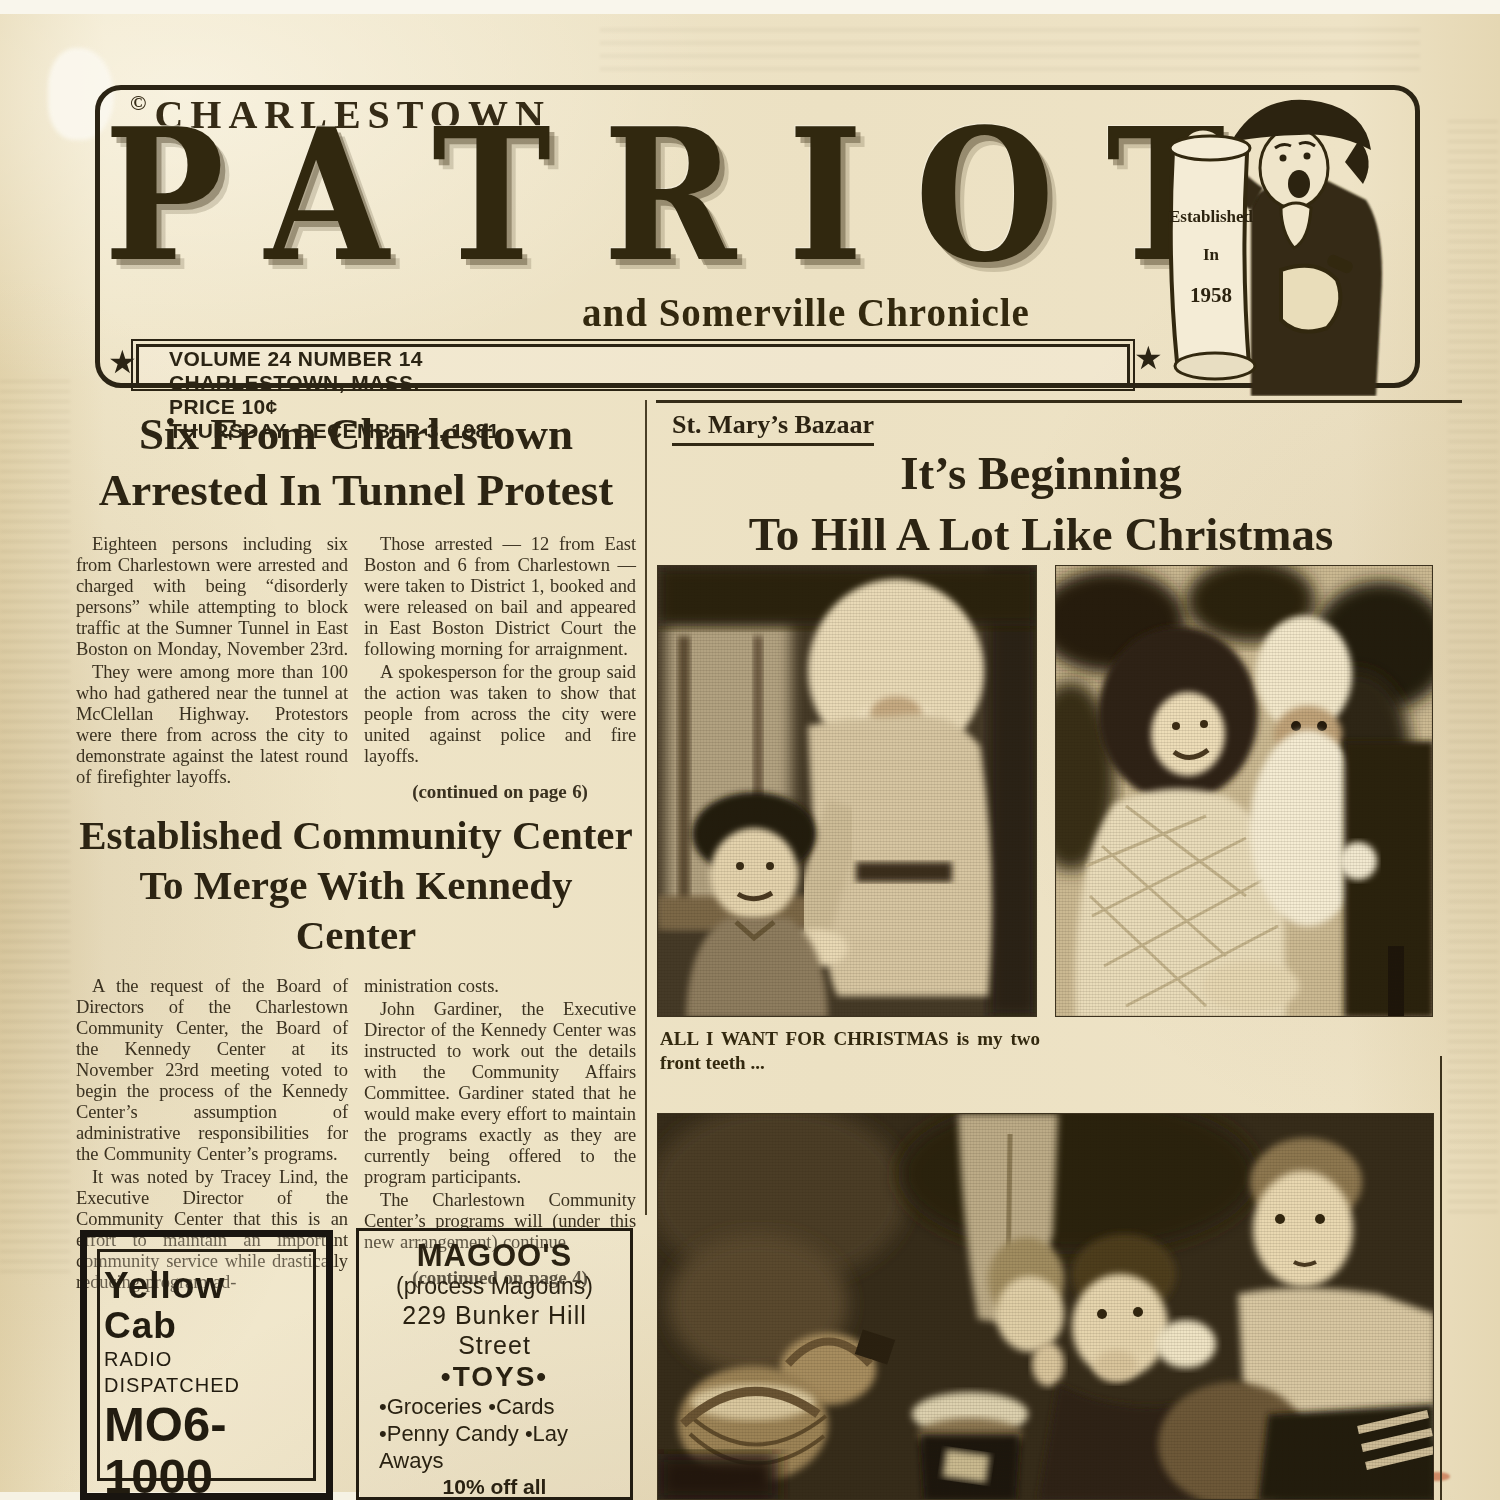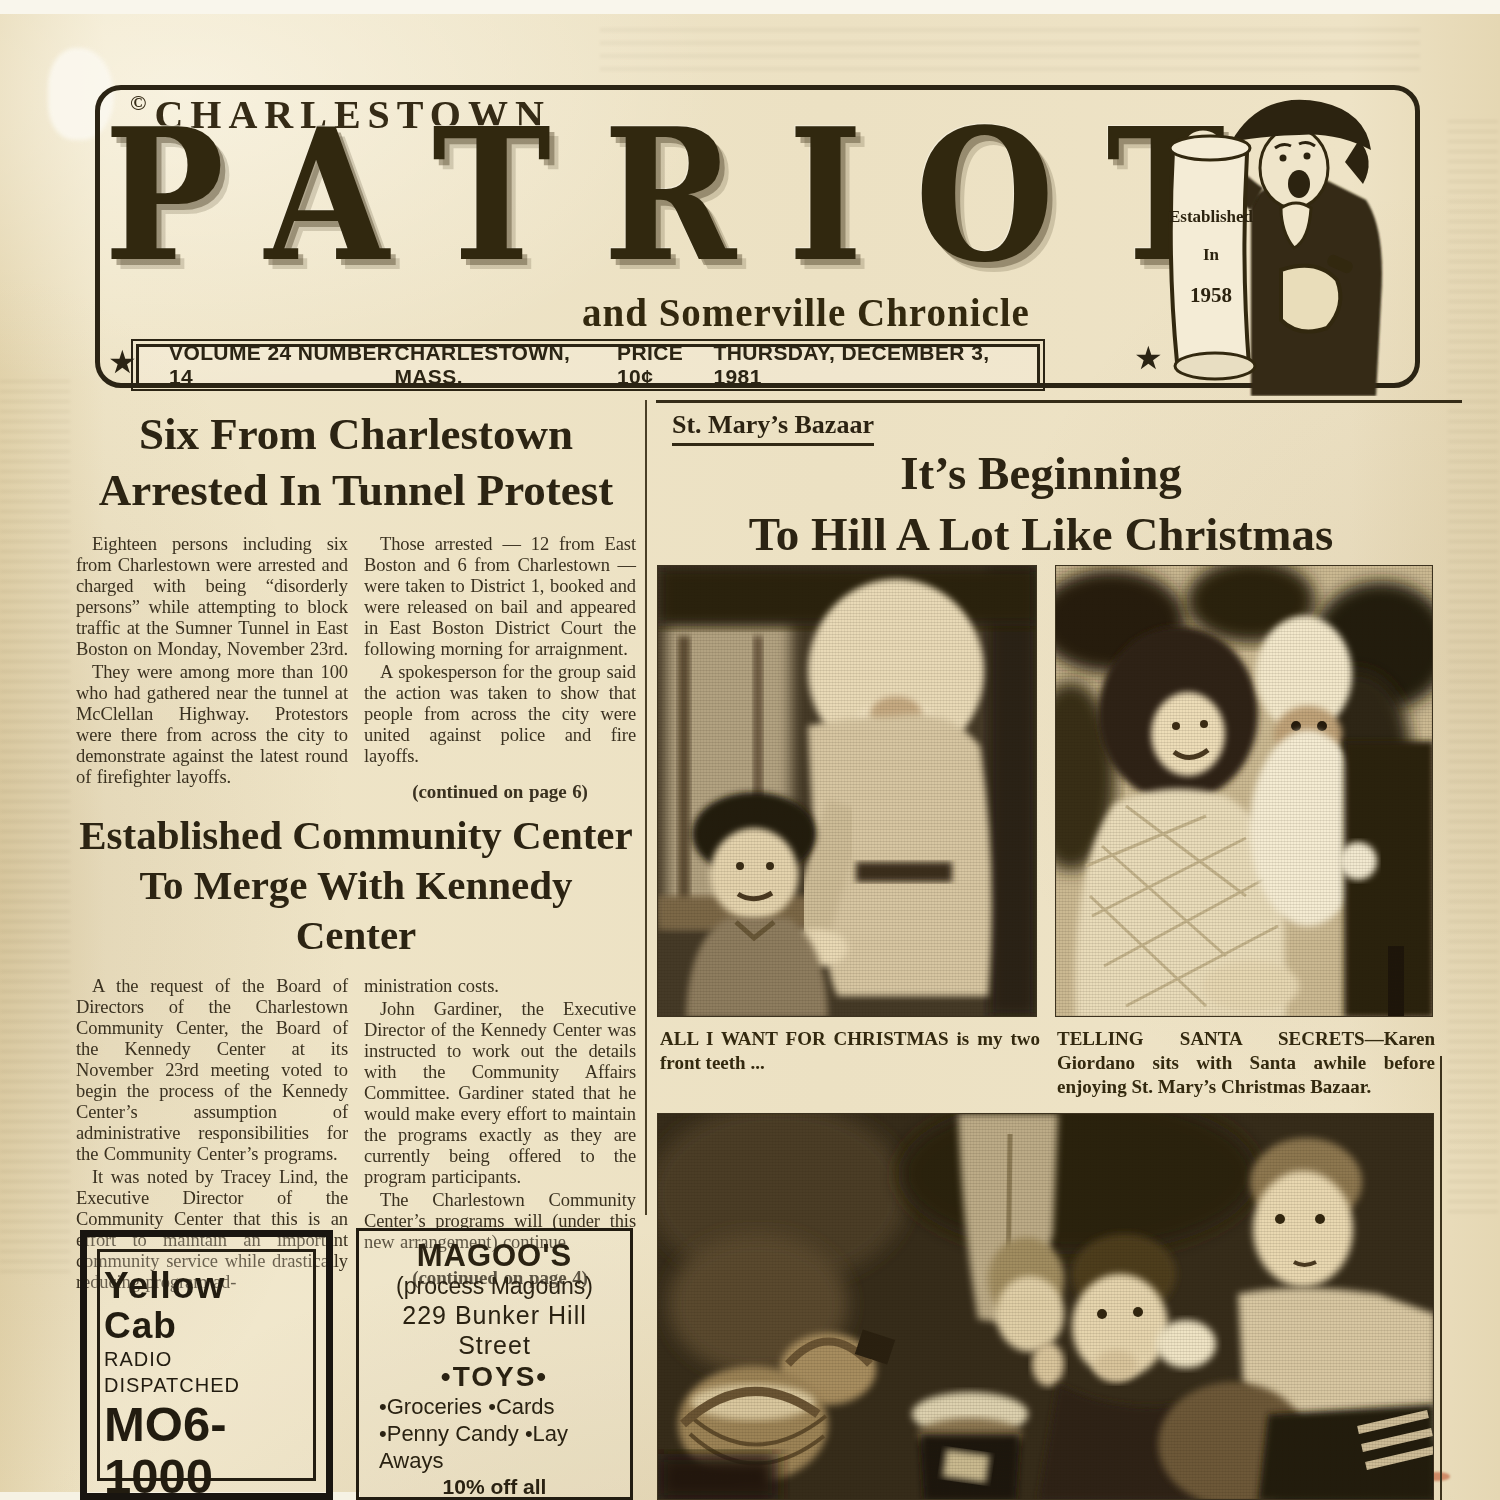--- a/index.html
+++ b/index.html
@@ -26,23 +26,23 @@
   .smudge-red{left:1424px;top:1472px;width:26px;height:9px;background:rgba(186,72,34,.55);border-radius:50%;filter:blur(1px);}
 
   
   .masthead{left:95px;top:85px;width:1325px;height:303px;border:5px solid #2b2414;border-radius:26px;}
   .mast-kicker{left:30px;top:0px;font-weight:bold;font-size:40px;letter-spacing:7px;color:#352b16;font-family:"Liberation Serif",serif;}
   .mast-kicker .copy{font-size:22px;vertical-align:18px;letter-spacing:2px;margin-right:6px;}
   .mast-title{left:4px;top:14px;font-family:"DejaVu Serif",serif;font-weight:bold;font-size:160px;
     letter-spacing:52px;line-height:1;color:#31280f;transform:scaleY(1.14);transform-origin:top left;white-space:nowrap;
     text-shadow:5px 5px 0 rgba(62,50,24,.38), 9px 9px 0 rgba(62,50,24,.18), -1px -1px 0 rgba(244,238,220,.8);}
   .mast-subtitle{left:482px;top:200px;font-weight:bold;font-size:39px;color:#33290f;font-family:"Liberation Serif",serif;letter-spacing:1px;}
-  .volume-bar{left:36px;top:254px;width:904px;height:42px;border:3px solid #2b2414;outline:2px solid #2b2414;outline-offset:3px;
-    display:flex;align-items:center;justify-content:space-between;padding:0 30px;
-    font-family:"Liberation Sans",sans-serif;font-weight:bold;font-size:21px;letter-spacing:.4px;color:#2b2414;background:rgba(248,242,226,.35);}
+  .volume-bar{left:36px;top:254px;width:994px;height:42px;border:3px solid #2b2414;outline:2px solid #2b2414;outline-offset:3px;
+    display:flex;justify-content:space-between;padding:0 30px;
+    font-family:"Liberation Sans",sans-serif;font-weight:bold;font-size:21px;letter-spacing:.4px;color:#2b2414;background:rgba(248,242,226,.35);flex-direction:column;}
   .star{font-size:32px;color:#2b2414;line-height:1;}
   .star-left{left:8px;top:256px;}
   .star-right{left:1034px;top:252px;}
   .crier{right:6px;top:-10px;width:278px;height:316px;}
 
   
   .headline{font-family:"Liberation Serif",serif;font-weight:bold;text-align:center;color:#2c2413;}
   .article1{left:76px;top:406px;width:560px;}
   .article1 .headline{font-size:45px;line-height:56px;}
   .article2{left:76px;top:810px;width:560px;}
@@ -276,21 +276,20 @@
       <ellipse cx="252" cy="262" rx="58" ry="98" fill="#f5ecd3" filter="url(#p2s)"></ellipse>
       <rect x="288" y="175" width="90" height="277" fill="#2b2111" filter="url(#p2s)"></rect>
       <circle cx="302" cy="295" r="19" fill="#f2e9d0" filter="url(#p2s)"></circle>
       <rect x="332" y="380" width="16" height="72" fill="#1d150a"></rect>
       <ellipse cx="195" cy="420" rx="48" ry="26" fill="#e6d7b2" filter="url(#p2s)"></ellipse>
     </svg>
     <div class="halftone"></div>
   </div>
 
   <div class="abs caption caption1"><span>ALL I WANT FOR CHRISTMAS</span><span style="font-weight:bold"> is my two front teeth ...</span></div>
-  <div class="abs caption caption2">TELLING SANTA SECRETS—Karen Giordano sits with Santa awhile before enjoying St. Mary’s Christmas Bazaar.</div>
 
   <div class="abs photo photo3">
     <svg width="777" height="387" viewBox="0 0 777 387">
       <defs>
           <filter id="p3b">
             <feGaussianBlur stdDeviation="9"></feGaussianBlur>
           </filter>
           <filter id="p3s">
             <feGaussianBlur stdDeviation="3.5"></feGaussianBlur>
           </filter>

